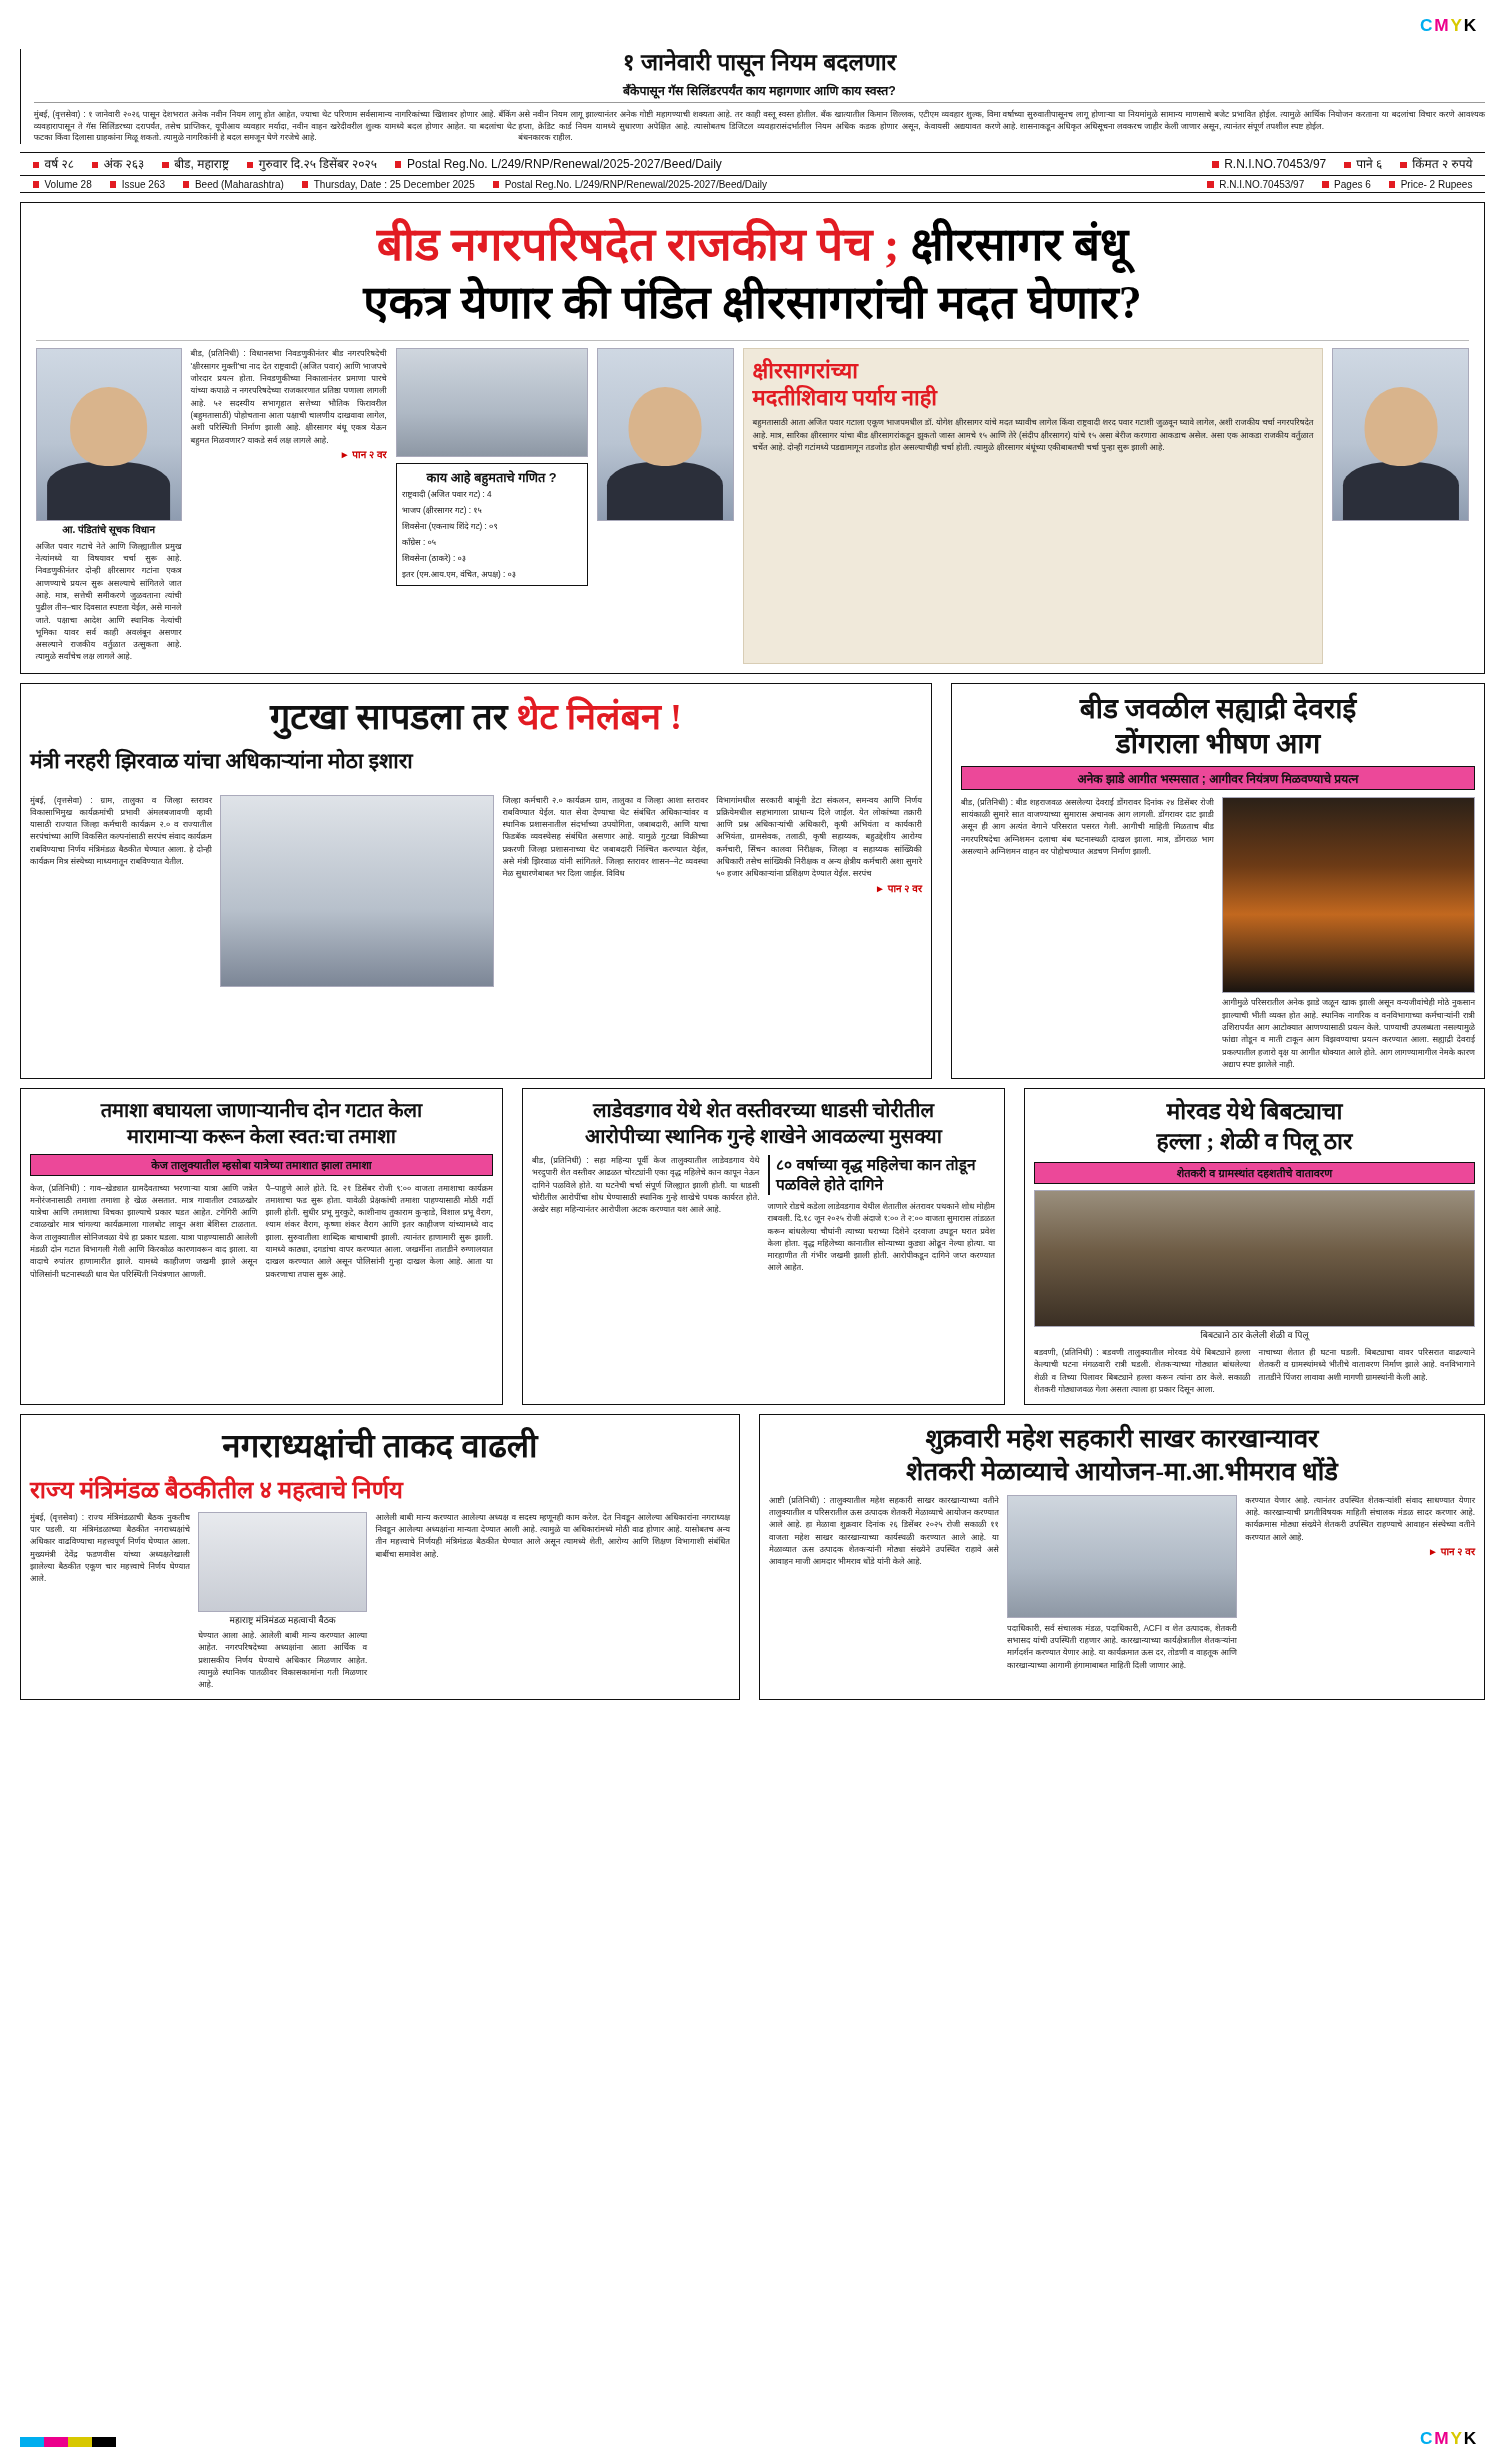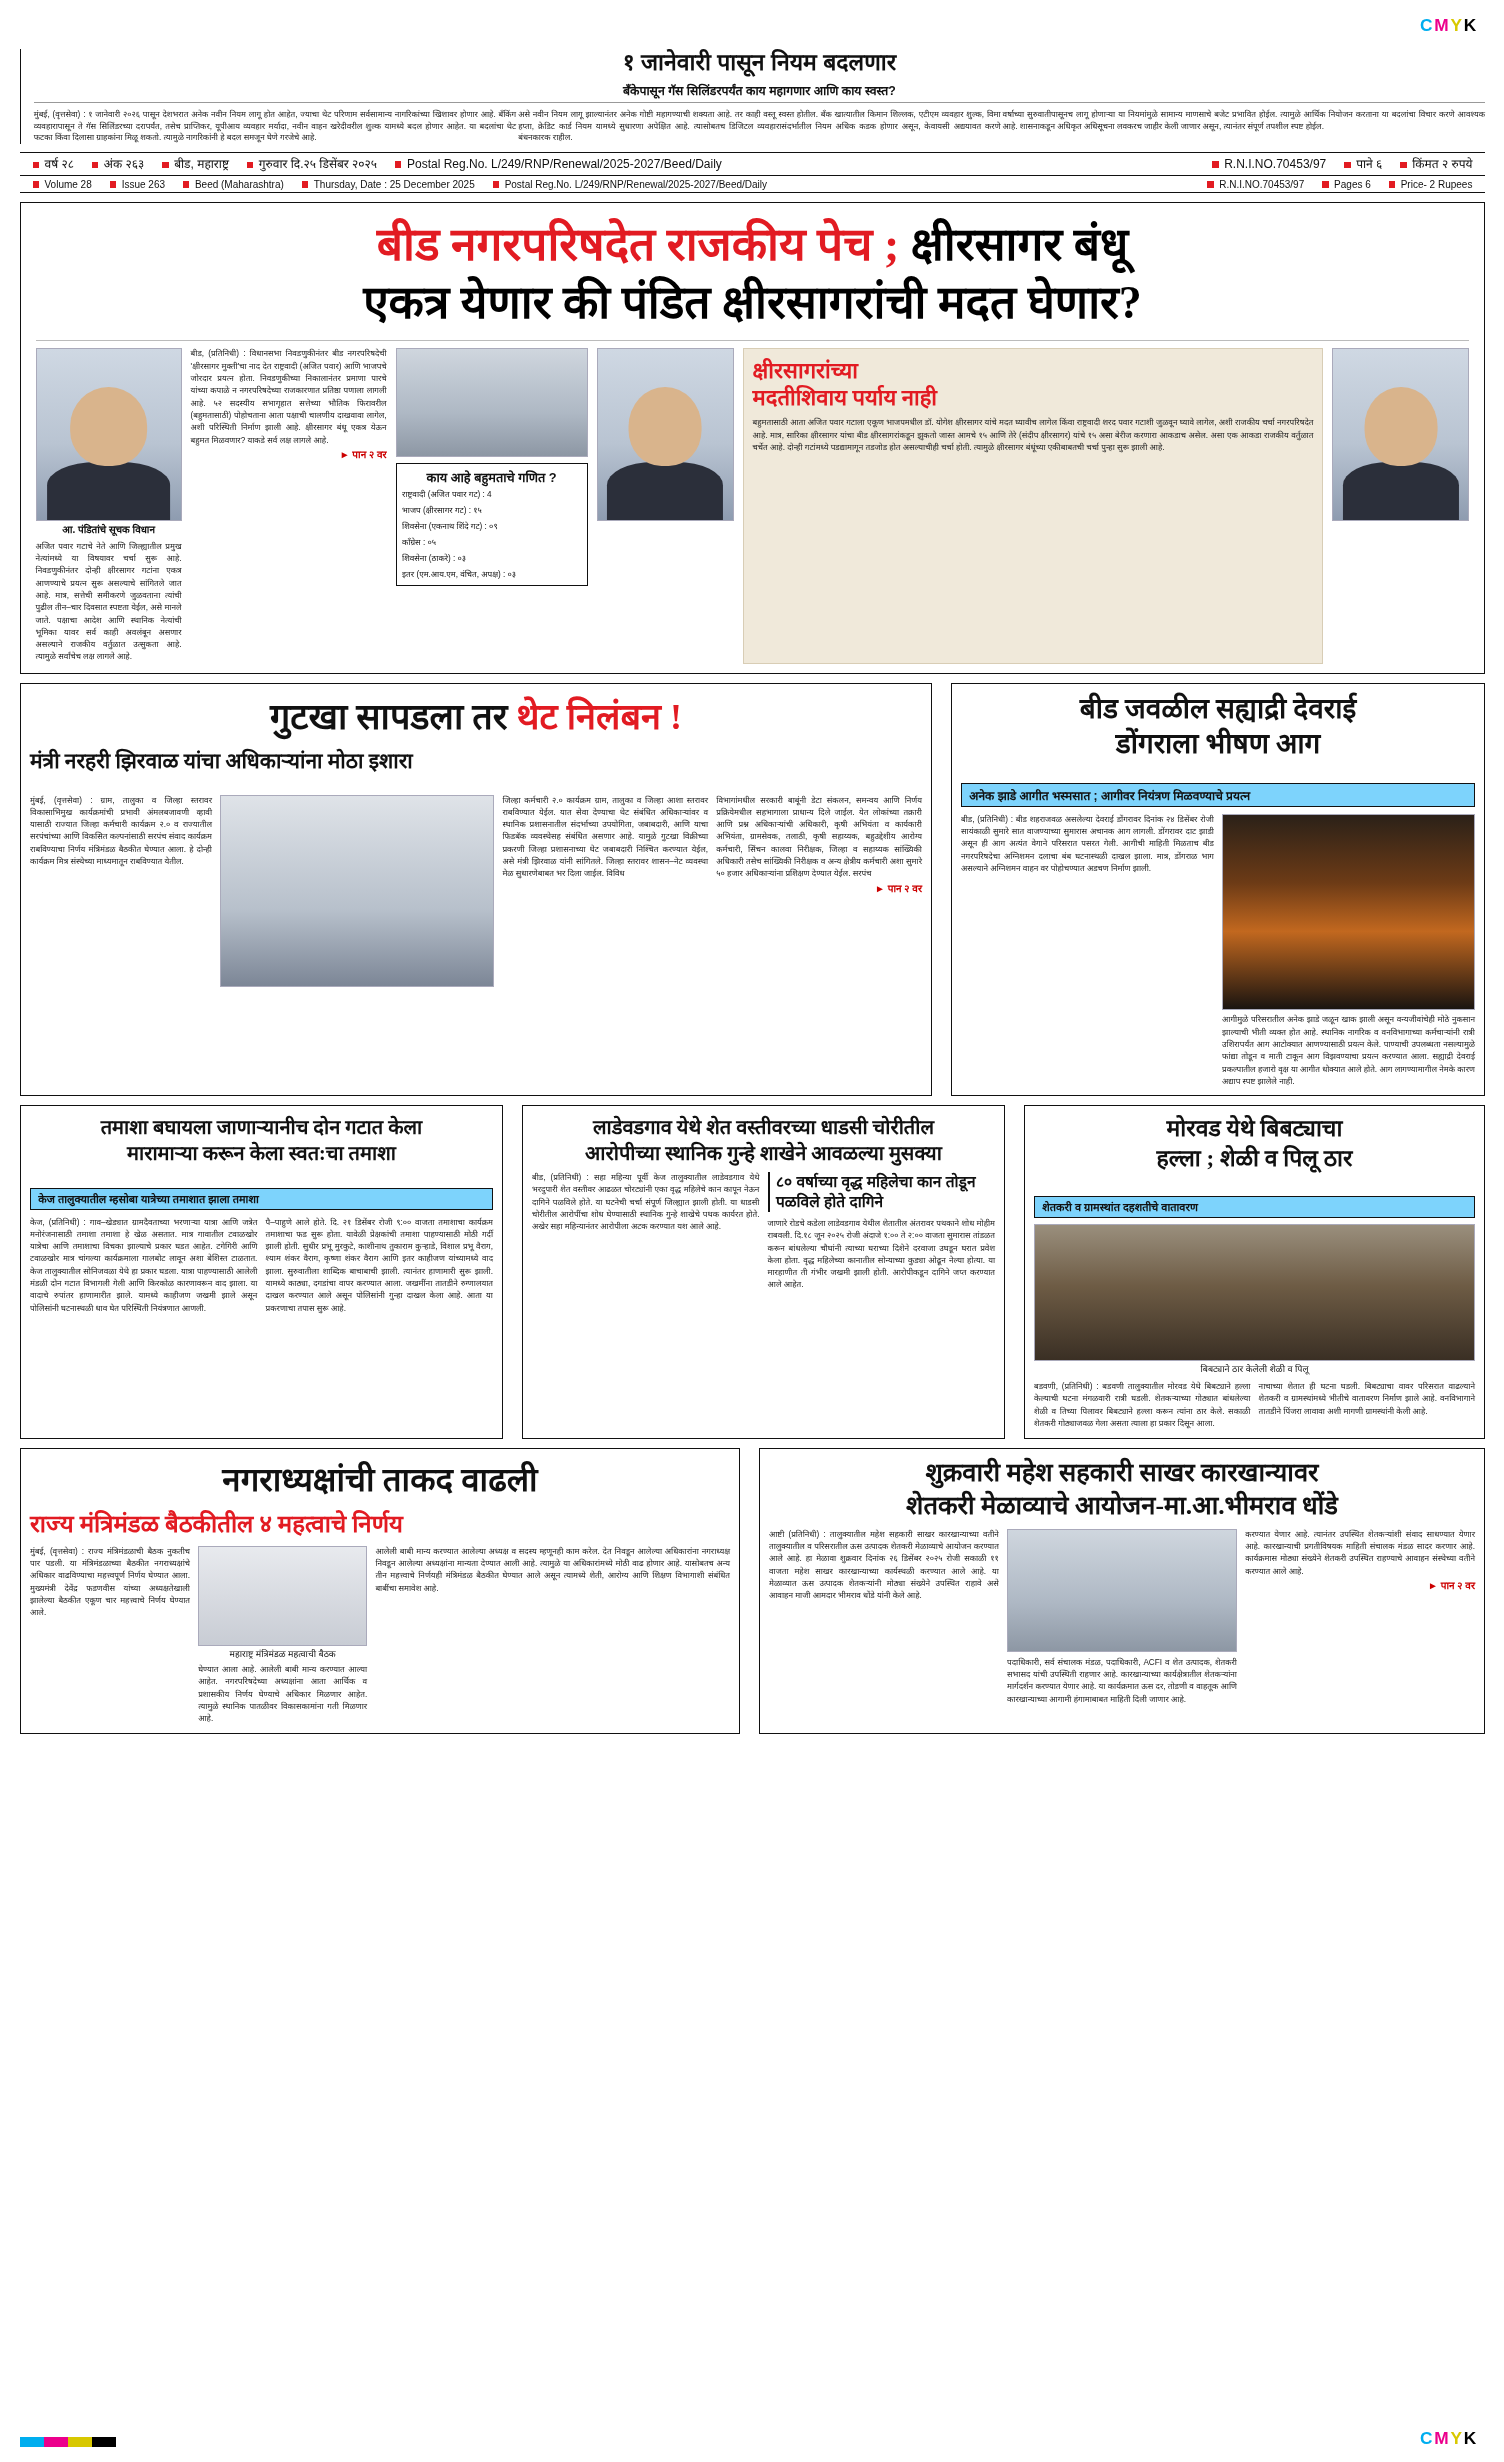--- a/index.html
+++ b/index.html
@@ -61,21 +61,21 @@
   .kayahe h4 { margin:0; font-size:12.8px; font-weight:bold; text-align:center; }
   .kayahe .ln { font-size:8.2px; line-height:1.5; margin-top:3.6px; }
   .kh-box { background:#f0e9da; border:0.9px solid #d8cdb5; }
   .kh-title { font-family:"Liberation Serif", serif; color:#e21b22; font-size:22px; font-weight:bold; line-height:1.25; }
 
   
   .cols2 { display:flex; gap:19px; margin-top:9px; }
   .box { border:0.9px solid #111; padding:7.3px 9px; }
   .hl-red { font-family:"Liberation Serif", serif; color:#e21b22; font-weight:bold; }
   .hl-blk { font-family:"Liberation Serif", serif; color:#111; font-weight:bold; }
-  .sub-bar { background:#7dd3fc; border:0.9px solid #111; font-size:12px; font-weight:bold; padding:2.7px 7.3px; margin-top:22px; }
+  .sub-bar { background:#ec4899; border:0.9px solid #111; font-size:12px; font-weight:bold; padding:2.7px 7.3px; margin-top:5px;text-align:center; }
   .colwrap { display:flex; gap:8.2px; margin-top:6.4px; }
   .col { flex:1; font-size:8.2px; line-height:1.5; text-align:justify; color:#222; }
 
   .fire-ph { height:196px; background:linear-gradient(180deg,#2b2118 0%, #6d3b16 35%, #c2681f 60%, #1a1410 100%); }
   .goat-ph { height:137px; background:linear-gradient(180deg,#9a8f7d 0%, #6e5c45 45%, #3a2f24 100%); }
   .bldg-ph { height:109px; background:linear-gradient(180deg,#cfd6de 0%, #aeb8c4 60%, #8d97a4 100%); }
   .mic-ph { height:192px; background:linear-gradient(180deg,#dfe3e8 0%, #b7c0cb 60%, #7c8696 100%); }
   .flag-ph { height:100px; background:linear-gradient(180deg,#e8eaee 0%, #c8ccd4 100%); }
 
   .footer-cmyk { position:absolute; right:27px; bottom:12.8px; font-size:17.3px; font-weight:bold; letter-spacing:1.8px; }

